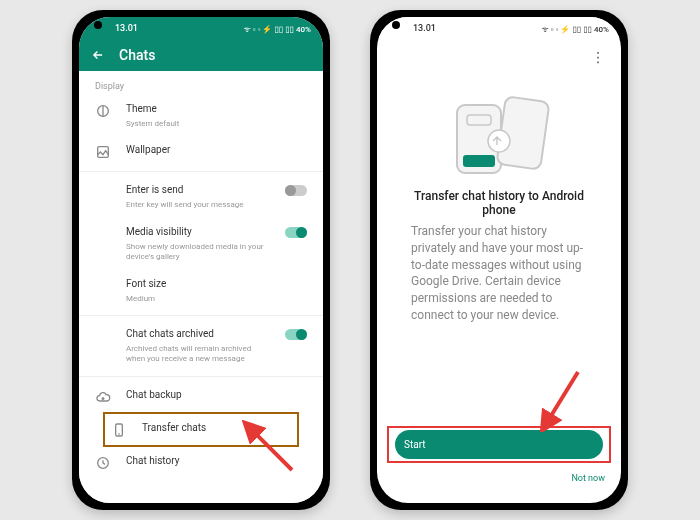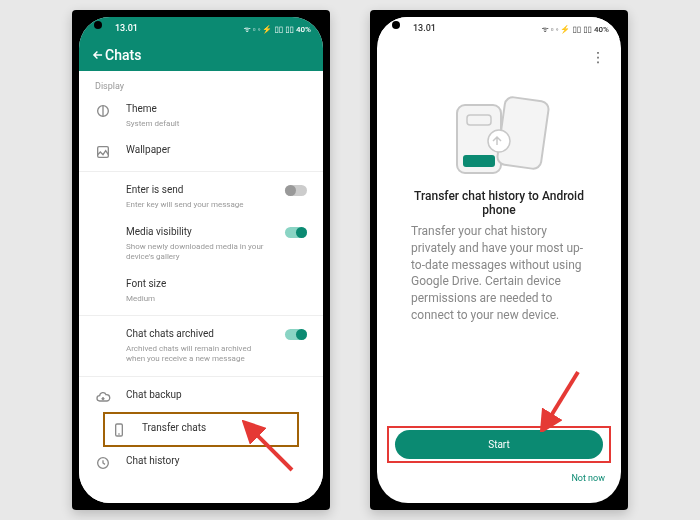--- a/index.html
+++ b/index.html
@@ -1,25 +1,25 @@
 <!DOCTYPE html>
 <html><head>
 <meta charset="utf-8">
 <style>
 *{box-sizing:border-box;margin:0;padding:0;font-family:-apple-system,BlinkMacSystemFont,'Segoe UI',Roboto,sans-serif}
 body{width:700px;height:520px;background:#e8e8e8;display:flex;justify-content:center;align-items:center;gap:40px}
-.phone{width:258px;height:500px;background:#000;border-radius:4px;padding:7px;position:relative;box-shadow:0 4px 12px rgba(0,0,0,.2)}
+.phone{width:258px;height:500px;background:#000;border-radius:31px;padding:7px;position:relative;box-shadow:0 4px 12px rgba(0,0,0,.2)}
 .screen{width:100%;height:100%;background:#fff;border-radius:31px;overflow:hidden;position:relative;display:flex;flex-direction:column}
 .camera{width:8px;height:8px;background:#000;border-radius:50%;position:absolute;top:11px;left:22px;z-index:10}
 .status-bar{height:22px;display:flex;justify-content:space-between;align-items:center;padding:0 12px;font-size:9px;font-weight:500}
 .status-bar.dark{background:#0b8a72;color:#fff}
 .status-bar.light{background:#fff;color:#333}
 .s-left{padding-left:24px}
 .s-right{display:flex;gap:2px;align-items:center;font-size:8px}
-.header{background:#0b8a72;color:#fff;display:flex;align-items:center;padding:8px 12px;}
+.header{background:#0b8a72;color:#fff;display:flex;align-items:center;padding:8px 12px;gap:14px}
 .header-title{font-size:14px;font-weight:500}
 .back-arrow{width:14px;height:14px}
 .content{flex:1;overflow-y:auto;background:#fff}
 .section-label{font-size:9px;color:#999;padding:10px 16px 4px}
 .row{display:flex;align-items:flex-start;padding:7px 16px;gap:15px}
 .row-icon{width:16px;height:16px;flex-shrink:0;margin-top:1px;color:#8a8a8a}
 .row-text{flex:1}
 .row-title{font-size:10px;color:#333;line-height:1.3}
 .row-sub{font-size:8px;color:#999;line-height:1.3;margin-top:4px}
 .toggle{width:22px;height:11px;background:#ccc;border-radius:6px;position:relative;flex-shrink:0;margin-top:2px}
@@ -33,21 +33,21 @@
 .arrow svg{display:block}
 .p1 .arrow{bottom:36px;left:170px}
 .p2 .arrow{bottom:78px;left:166px}
 .transfer-top{display:flex;justify-content:flex-end;padding:10px 16px}
 .dots{font-size:14px;color:#555}
 .illus{display:flex;justify-content:center;padding:18px 0 12px}
 .title-big{text-align:center;font-size:12px;font-weight:500;color:#222;padding:0 20px}
 .desc{text-align:left;font-size:12px;color:#888;padding:6px 34px;line-height:1.4}
 .spacer{flex:1}
 .bottom-area{padding:0 10px 14px}
-.start-btn{background:#0b8a72;color:#fff;text-align:center;padding:9px;border-radius:18px;font-size:10px;margin:0 4px}
+.start-btn{background:#0b8a72;color:#fff;text-align:left;padding:9px;border-radius:18px;font-size:10px;margin:0 4px}
 .start-wrap{border:2px solid #e53935;padding:2px;margin-bottom:4px}
 .notnow{text-align:right;font-size:9px;color:#0b8a72;padding:6px}
 </style>
 </head>
 <body>
 
 <div class="phone p1">
   <div class="camera"></div>
   <div class="screen">
     <div class="status-bar dark">

